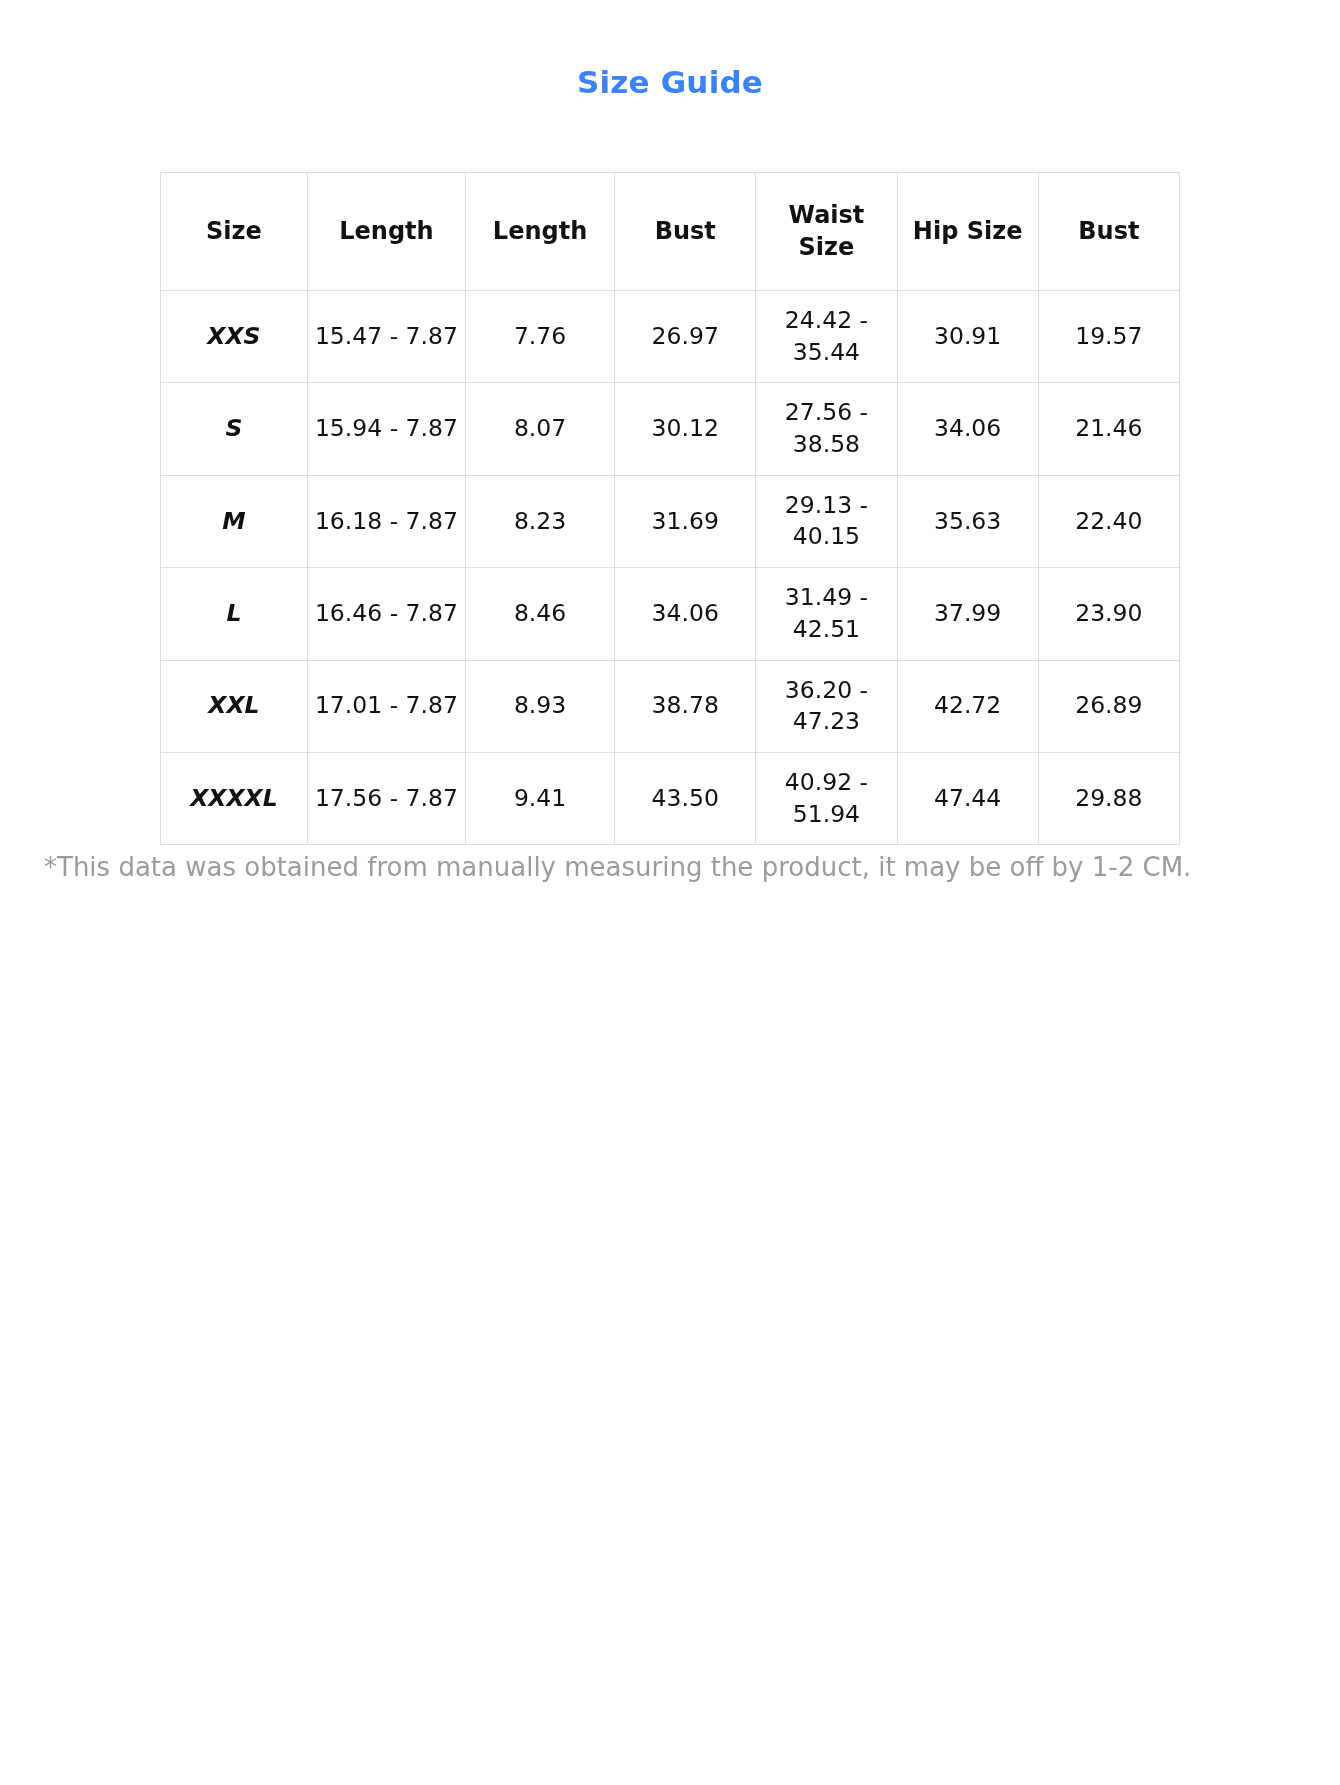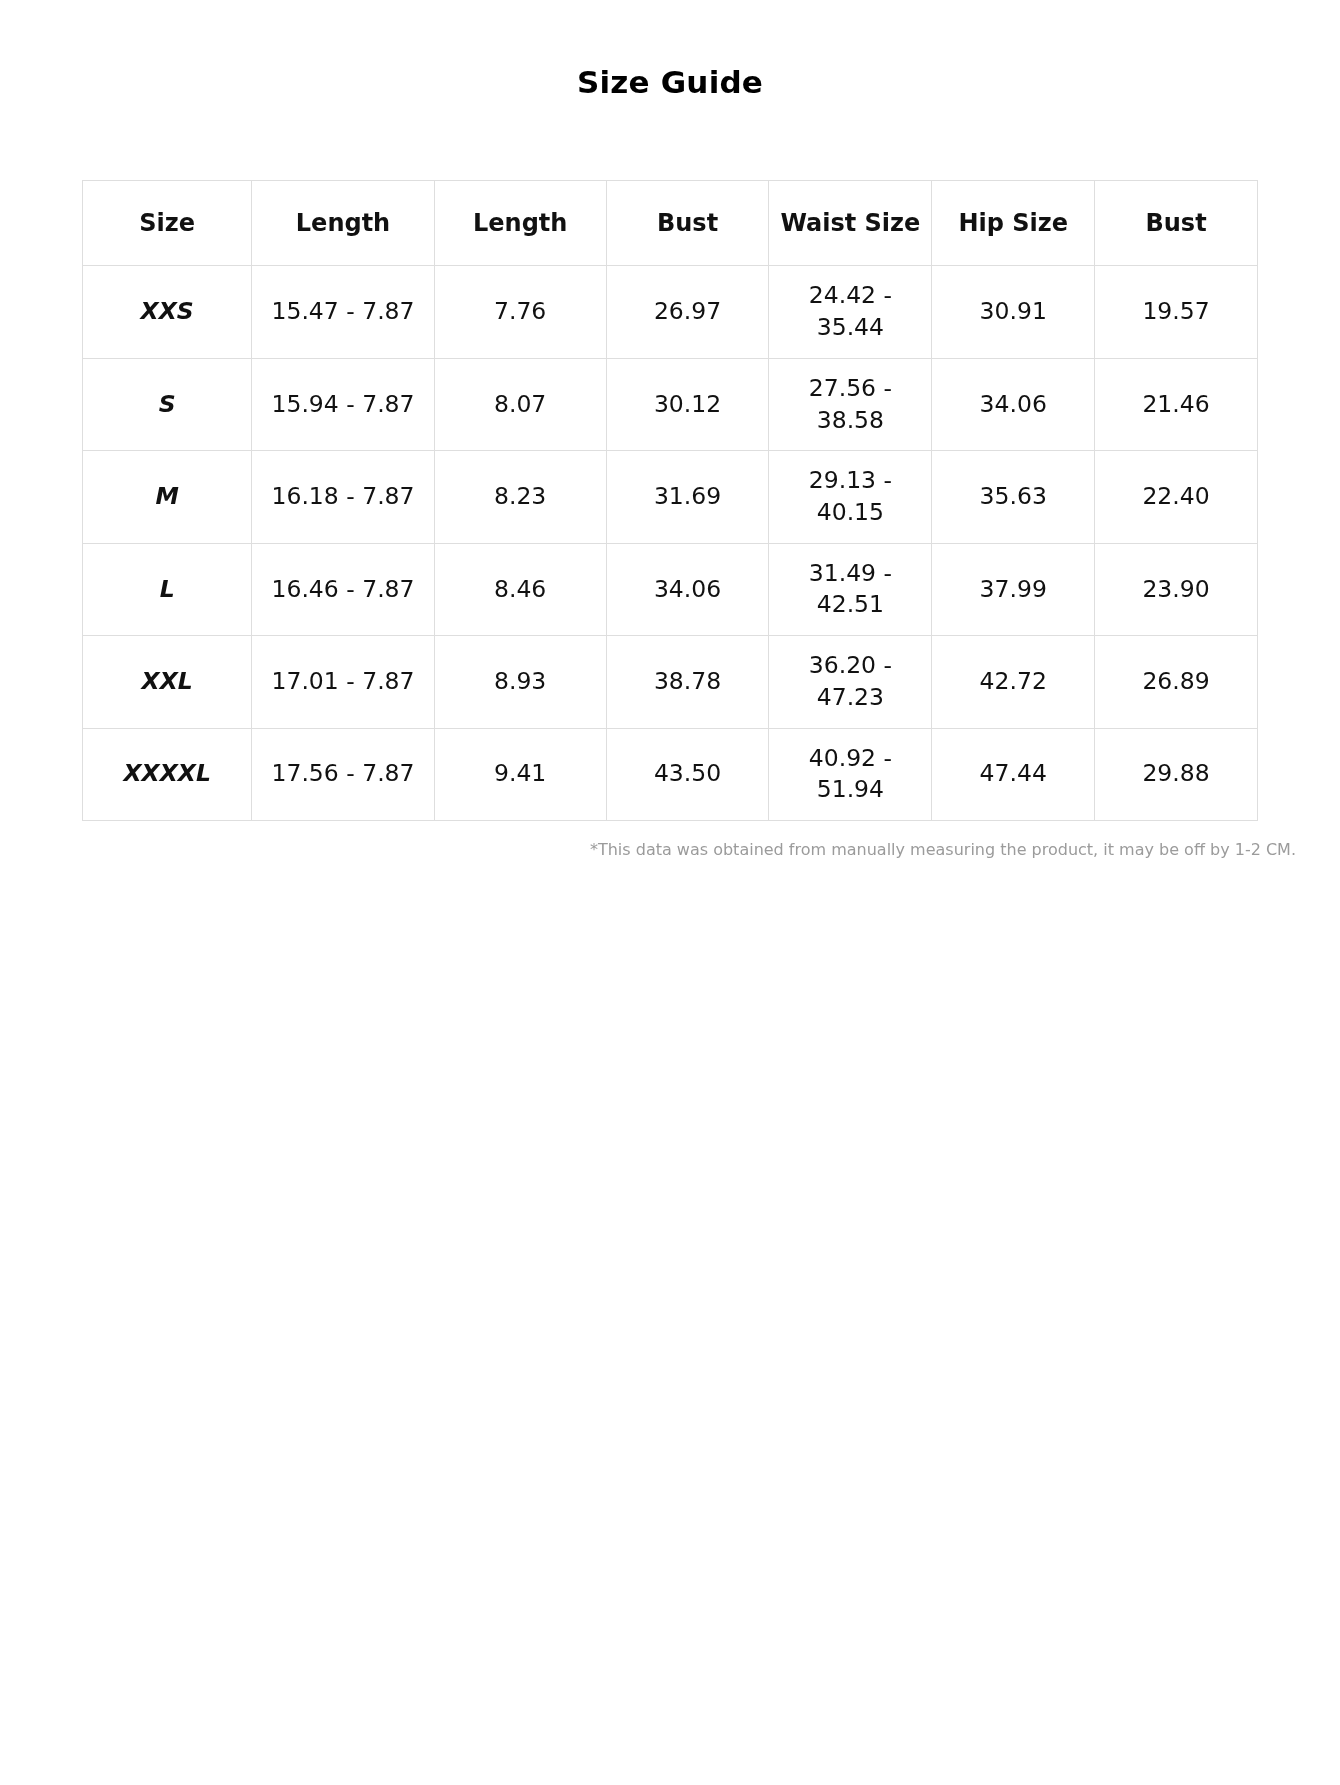--- a/index.html
+++ b/index.html
@@ -16,28 +16,28 @@
   }
   .page {
     width: 1340px;
     box-sizing: border-box;
     padding: 0;
   }
   .title {
     text-align: center;
     font-size: 31px;
     font-weight: bold;
-    color: #000000;
+    color: #3b82f6;
     margin-top: 64px;
     margin-bottom: 0;
     letter-spacing: 0.2px;
   }
   .table-wrap {
-    margin: 8px auto;
-    width: 1176px;
+    margin: 0 auto;
+    width: 1020px;
     padding-top: 72px;
   }
   table.size-table {
     width: 100%;
     border-collapse: collapse;
     table-layout: fixed;
   }
   table.size-table th,
   table.size-table td {
     border: 1px solid #dedede;
@@ -64,23 +64,23 @@
   
   col.c-size    { width: 13.0%; }
   col.c-len1    { width: 14.0%; }
   col.c-len2    { width: 13.2%; }
   col.c-bust    { width: 12.5%; }
   col.c-waist   { width: 12.5%; }
   col.c-hip     { width: 12.5%; }
   col.c-thigh   { width: 12.5%; }
   .note {
     width: 1252px;
-    margin: 18px auto 0 auto;
-    text-align: right;
-    font-size: 16px;
+    margin: 4px auto 0 auto;
+    text-align: left;
+    font-size: 26px;
     color: #9b9b9b;
     line-height: 1.4;
   }
 </style>
 </head>
 <body>
 
 <div class="page">
 
   <h1 class="title">Size Guide</h1>

